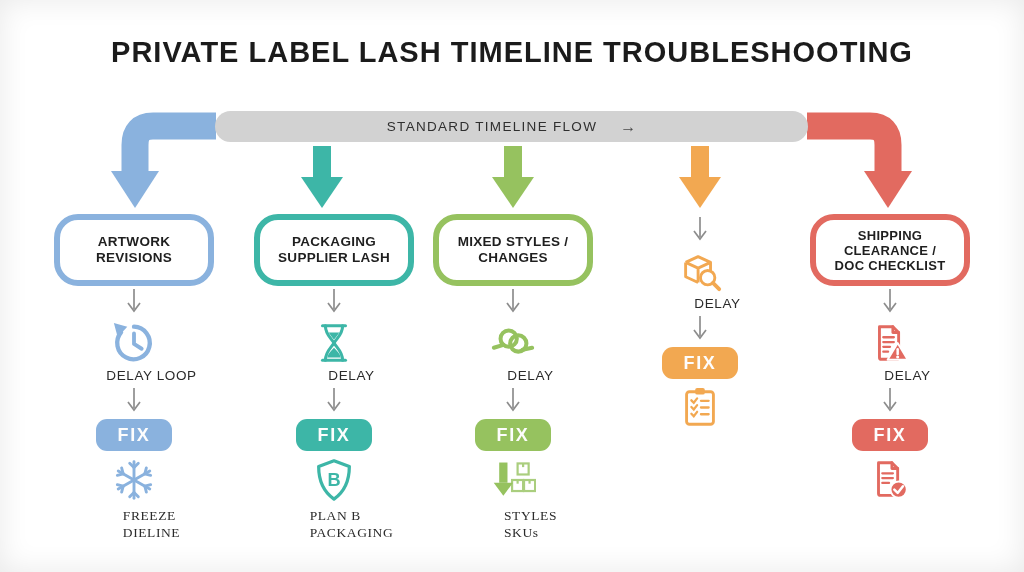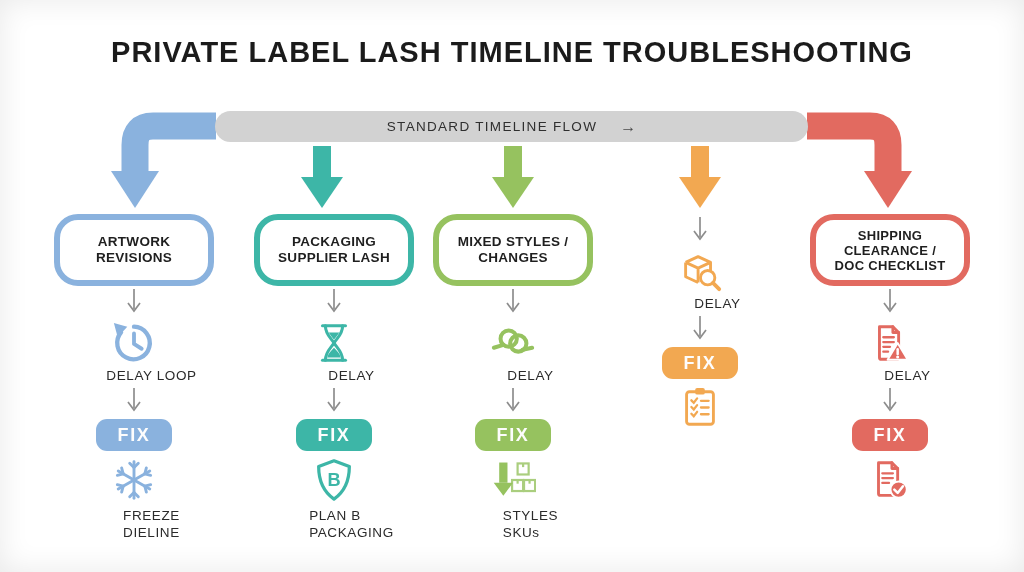--- a/index.html
+++ b/index.html
@@ -41,21 +41,21 @@
   .step-label{
     margin-top:1px;font-size:13.5px;font-weight:500;letter-spacing:.6px;color:#2b2b2b;text-align:left;line-height:17px;padding-left:35px;
   }
   .fix-pill{
     margin-top:2px;width:76px;height:32px;border-radius:11px;background:var(--accent);
     color:#fdfdfd;font-size:18px;font-weight:600;letter-spacing:1.6px;
     display:flex;align-items:center;justify-content:center;
   }
   .fix-icon{margin-top:6px;}
   .fix-label{margin-top:4px;}
-  .fix-label span{display:block;}
+  .fix-label span{display:block;font-family:Liberation Serif, serif;}
 </style>
 </head>
 <body>
 
 <div class="canvas">
 
   <div class="page-title">PRIVATE LABEL LASH TIMELINE TROUBLESHOOTING</div>
 
   <div class="banner">
     <span>STANDARD TIMELINE FLOW</span>

